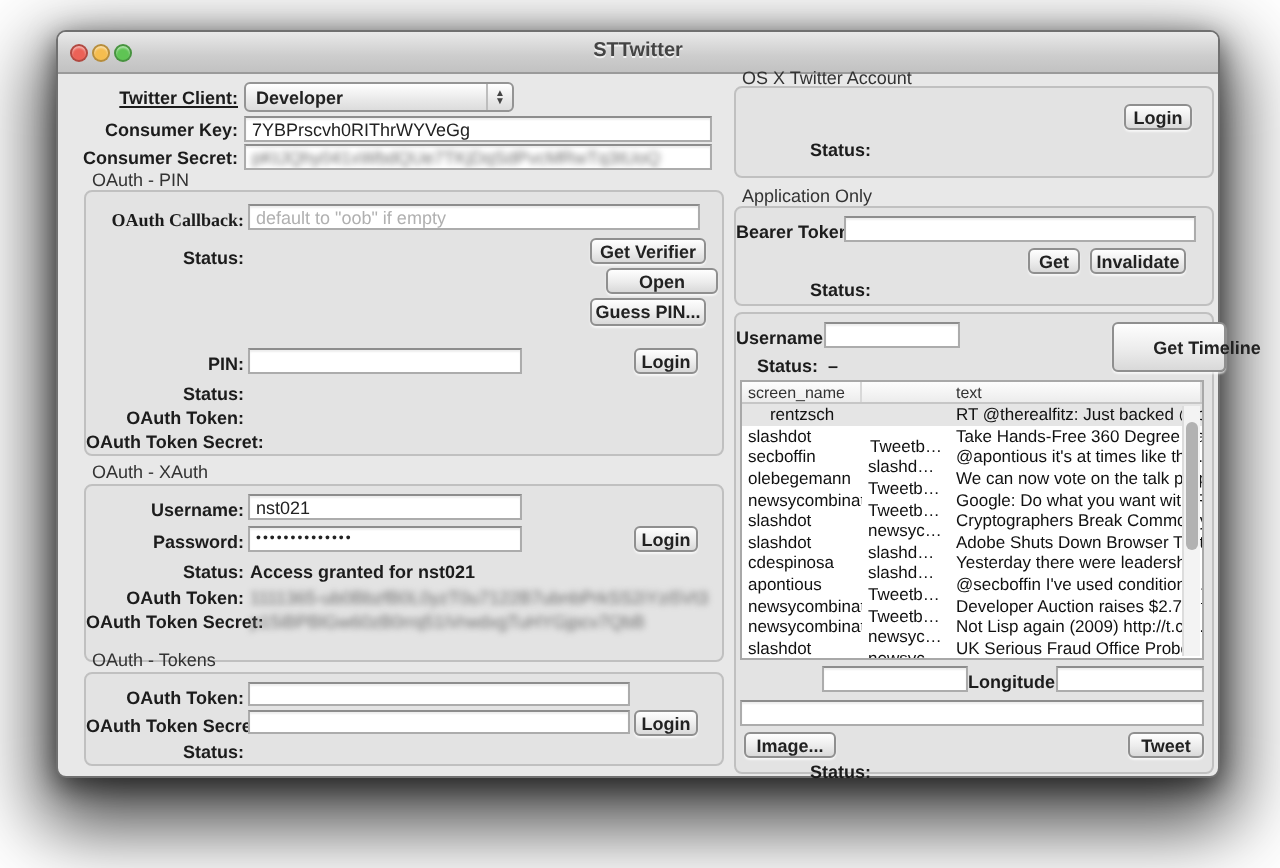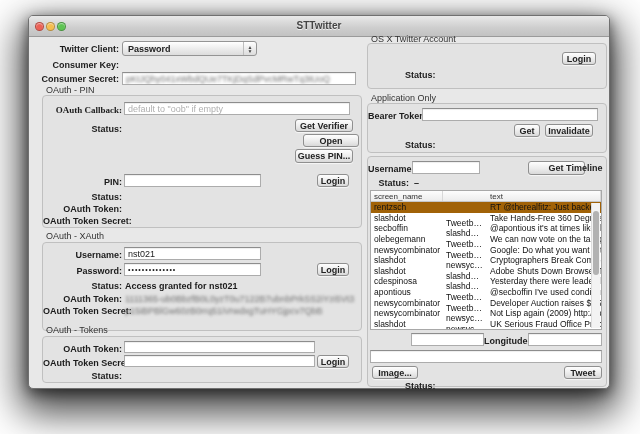--- a/index.html
+++ b/index.html
@@ -32,50 +32,53 @@
          background:linear-gradient(#ffffff,#e9e9e9 60%,#dcdcdc);display:flex;align-items:center;
          font-size:9px;font-weight:bold;color:#222;padding-left:5px;}
   .popup .arrows{margin-left:auto;width:13px;align-self:stretch;display:flex;flex-direction:column;
          align-items:center;justify-content:center;font-size:5px;line-height:4px;color:#444;
          border-left:1px solid #bdbdbd;}
   .tbl{position:absolute;background:#fff;border:1px solid #a8a8a8;overflow:hidden;}
   .thead{display:flex;height:11px;background:linear-gradient(#fdfdfd,#ececec);
          border-bottom:1px solid #c6c6c6;font-size:8px;color:#333;}
   .thead .hc{padding:0 3px;border-right:1px solid #d8d8d8;display:flex;align-items:center;overflow:hidden;}
   .trow{display:flex;height:10.6px;font-size:8.5px;color:#111;align-items:center;}
-  .trow.selected{background:#a16207;}
+  .trow.selected{background:#e5e5e5;text-align:center;}
   .trow .tc{padding:0 3px;overflow:hidden;white-space:nowrap;flex-shrink:0;}
-  .c0{width:72px;} .c1{width:44px;margin-top:31px;} .c2{width:126px;flex:1;}
+  .c0{width:60px;} .c1{width:44px;margin-top:31px;} .c2{width:126px;flex:1;}
   .sbar{position:absolute;top:12px;right:1px;bottom:1px;width:9px;background:#f3f3f3;
         border-left:1px solid #dcdcdc;}
   .sthumb{position:absolute;left:1px;top:8px;width:6px;height:64px;border-radius:4px;background:#b2b2b2;}
 </style>
 </head>
 <body>
 
 <div class="stage">
   <div class="win">
 
     <div class="titlebar">
       <div class="tl" style="left: 6px; background: rgb(236, 98, 87);"></div>
       <div class="tl" style="left: 17px; background: rgb(245, 189, 79);"></div>
       <div class="tl" style="left: 28px; background: rgb(95, 196, 84);"></div>
       <div class="title">STTwitter</div>
     </div>
 
-    <div class="lbl" style="left:0;width:90px;top:28px;">Twitter Client:</div>
+    <div class="lbl" style="left:0;width:90px;top:28px;text-decoration:underline;">Twitter Client:</div>
     <div class="popup" style="left:93px;top:25px;width:135px;height:15px;">
-      <span>Password</span>
+      <span>Developer</span>
       <span class="arrows">
           <span>▲</span>
           <span>▼</span>
         </span>
     </div>
 
     <div class="lbl" style="left:0;width:90px;top:44px;">Consumer Key:</div>
+    <div class="field" style="left:93px;top:42px;width:234px;height:13px;">
+      <span>7YBPrscvh0RIThrWYVeGg</span>
+    </div>
 
     <div class="lbl" style="left:0;width:90px;top:58px;">Consumer Secret:</div>
     <div class="field" style="left:93px;top:56px;width:234px;height:13px;">
       <span class="blurred">pKtJQhy041xWbdQUe7TKjDqSdPvcMRwTq3tUoQ</span>
     </div>
 
     <div class="boxtitle" style="left:17px;top:69px;">OAuth - PIN</div>
     <div class="box" style="left:13px;top:79px;width:320px;height:133px;">
       <div class="lbl" style="left:0;width:79px;top:9px;font-family:Liberation Serif, serif;">OAuth Callback:</div>
       <div class="field" style="left:81px;top:6px;width:226px;height:13px;">
@@ -133,21 +136,21 @@
       <div class="lbl" style="left:0;width:52px;top:7px;">Bearer Token:</div>
       <div class="field" style="left:54px;top:4px;width:176px;height:13px;"></div>
       <div class="btn" style="left:146px;top:20px;width:26px;height:13px;">Get</div>
       <div class="btn" style="left:177px;top:20px;width:48px;height:13px;">Invalidate</div>
       <div class="lbl" style="left:37px;top:36px;text-align:left;">Status:</div>
     </div>
 
     <div class="box" style="left:338px;top:140px;width:240px;height:231px;">
       <div class="lbl" style="left:0;width:41px;top:7px;">Username:</div>
       <div class="field" style="left:44px;top:4px;width:68px;height:13px;"></div>
-      <div class="btn" style="left:160px;top:4px;width:57px;height:14px;padding-left:38px;">Get Timeline</div>
+      <div class="btn" style="left:188px;top:4px;width:57px;height:25px;padding-left:38px;">Get Timeline</div>
       <div class="lbl" style="left:0;width:41px;top:21px;">Status:</div>
       <div class="val" style="left:46px;top:21px;font-weight:bold;">–</div>
 
       <div class="tbl" style="left:2px;top:33px;width:232px;height:140px;">
         <div class="thead">
             <div class="hc c0">screen_name</div>
             <div class="hc c1">source</div>
             <div class="hc c2">text</div>
           </div>
         <div>

